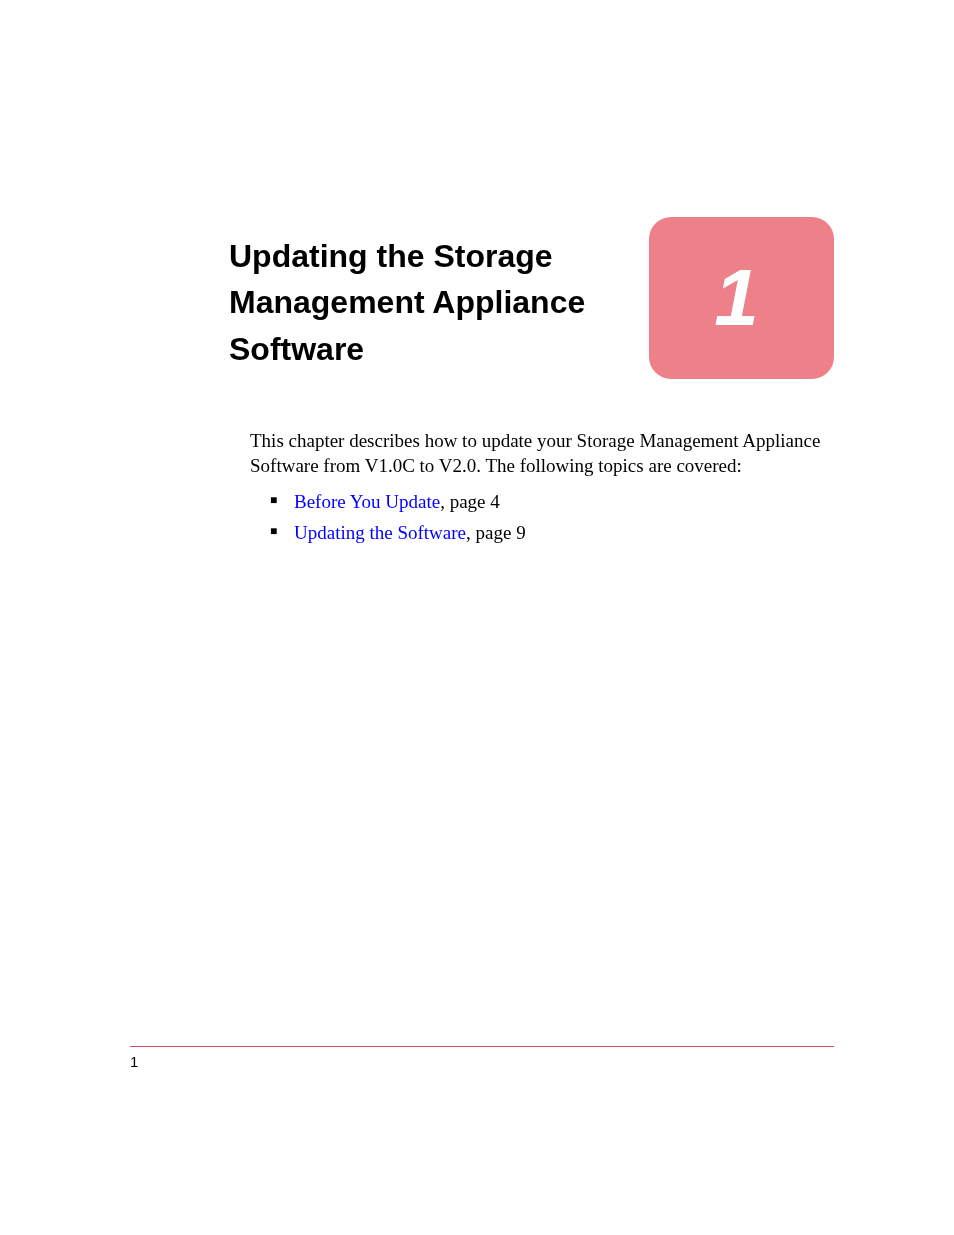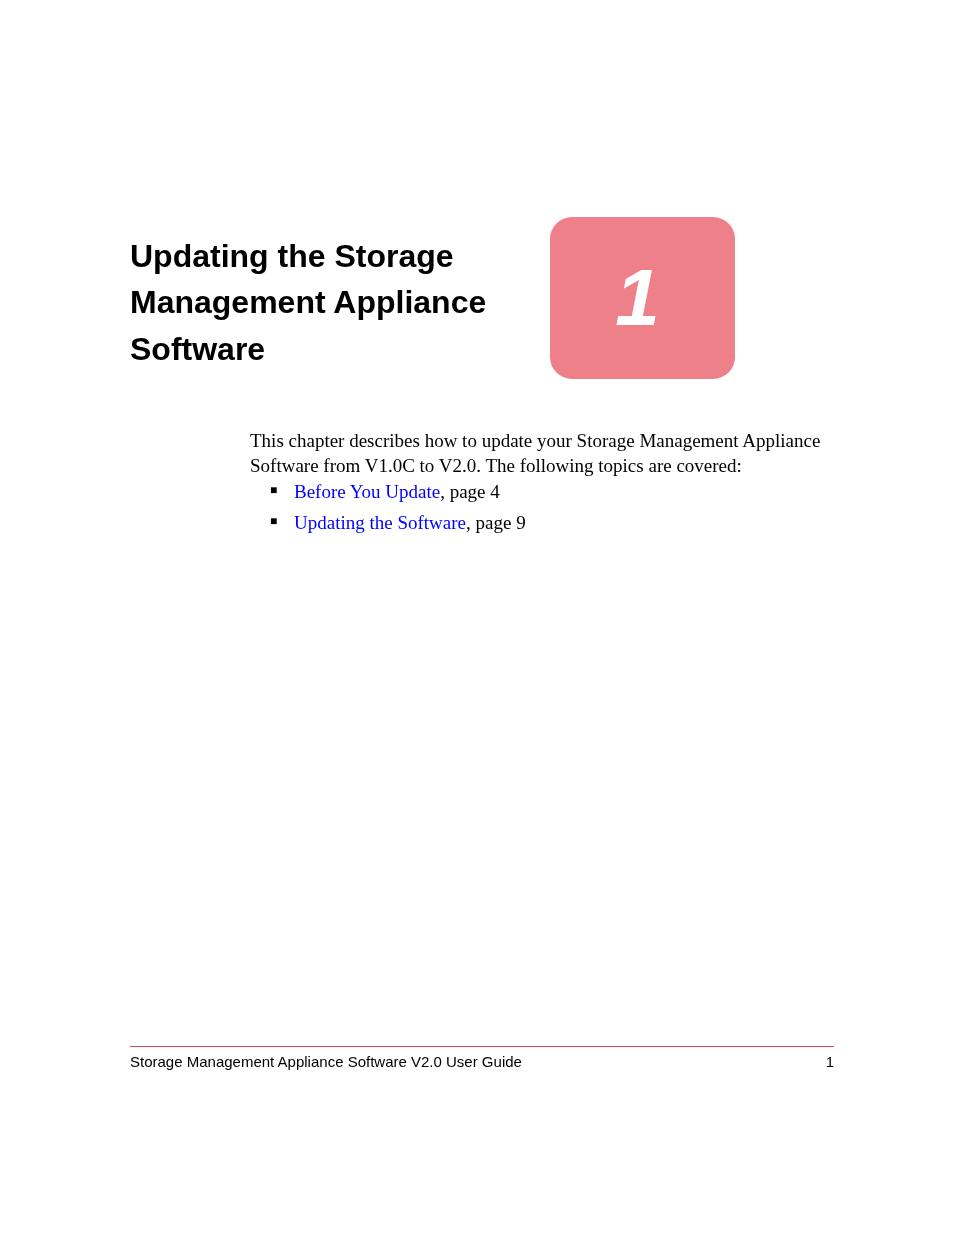--- a/index.html
+++ b/index.html
@@ -14,21 +14,21 @@
       font-family: 'Times New Roman', Times, serif;
       position: relative;
     }
     .page {
       padding: 225px 120px 0 130px;
       height: 100%;
       position: relative;
     }
     .header-row {
       display: flex;
-      justify-content: flex-start;
+      justify-content: flex-end;
       align-items: flex-start;
       margin-bottom: 50px;
     }
     .chapter-title {
       font-family: Arial, Helvetica, sans-serif;
       font-weight: bold;
       font-size: 32px;
       line-height: 1.45;
       color: #000;
       max-width: 420px;
@@ -54,20 +54,21 @@
       padding-right: 10px;
     }
     .content {
       margin-left: 120px;
       margin-right: 10px;
     }
     .intro-text {
       font-size: 19px;
       line-height: 1.3;
       color: #000;
+      margin-bottom: 10px;
     }
     .bullet-list {
       list-style: none;
       padding-left: 20px;
     }
     .bullet-list li {
       font-size: 19px;
       line-height: 1.5;
       color: #000;
       position: relative;
@@ -116,16 +117,15 @@
       <li>
         <span class="link">Before You Update</span><span>, page 4</span>
       </li>
       <li>
         <span class="link">Updating the Software</span><span>, page 9</span>
       </li>
     </ul>
   </div>
 
   <div class="footer">
-    <span>Storage Management Appliance Software V2.0 User Guide</span>
     <span>1</span>
   </div>
 </div>
 
 </body></html>

